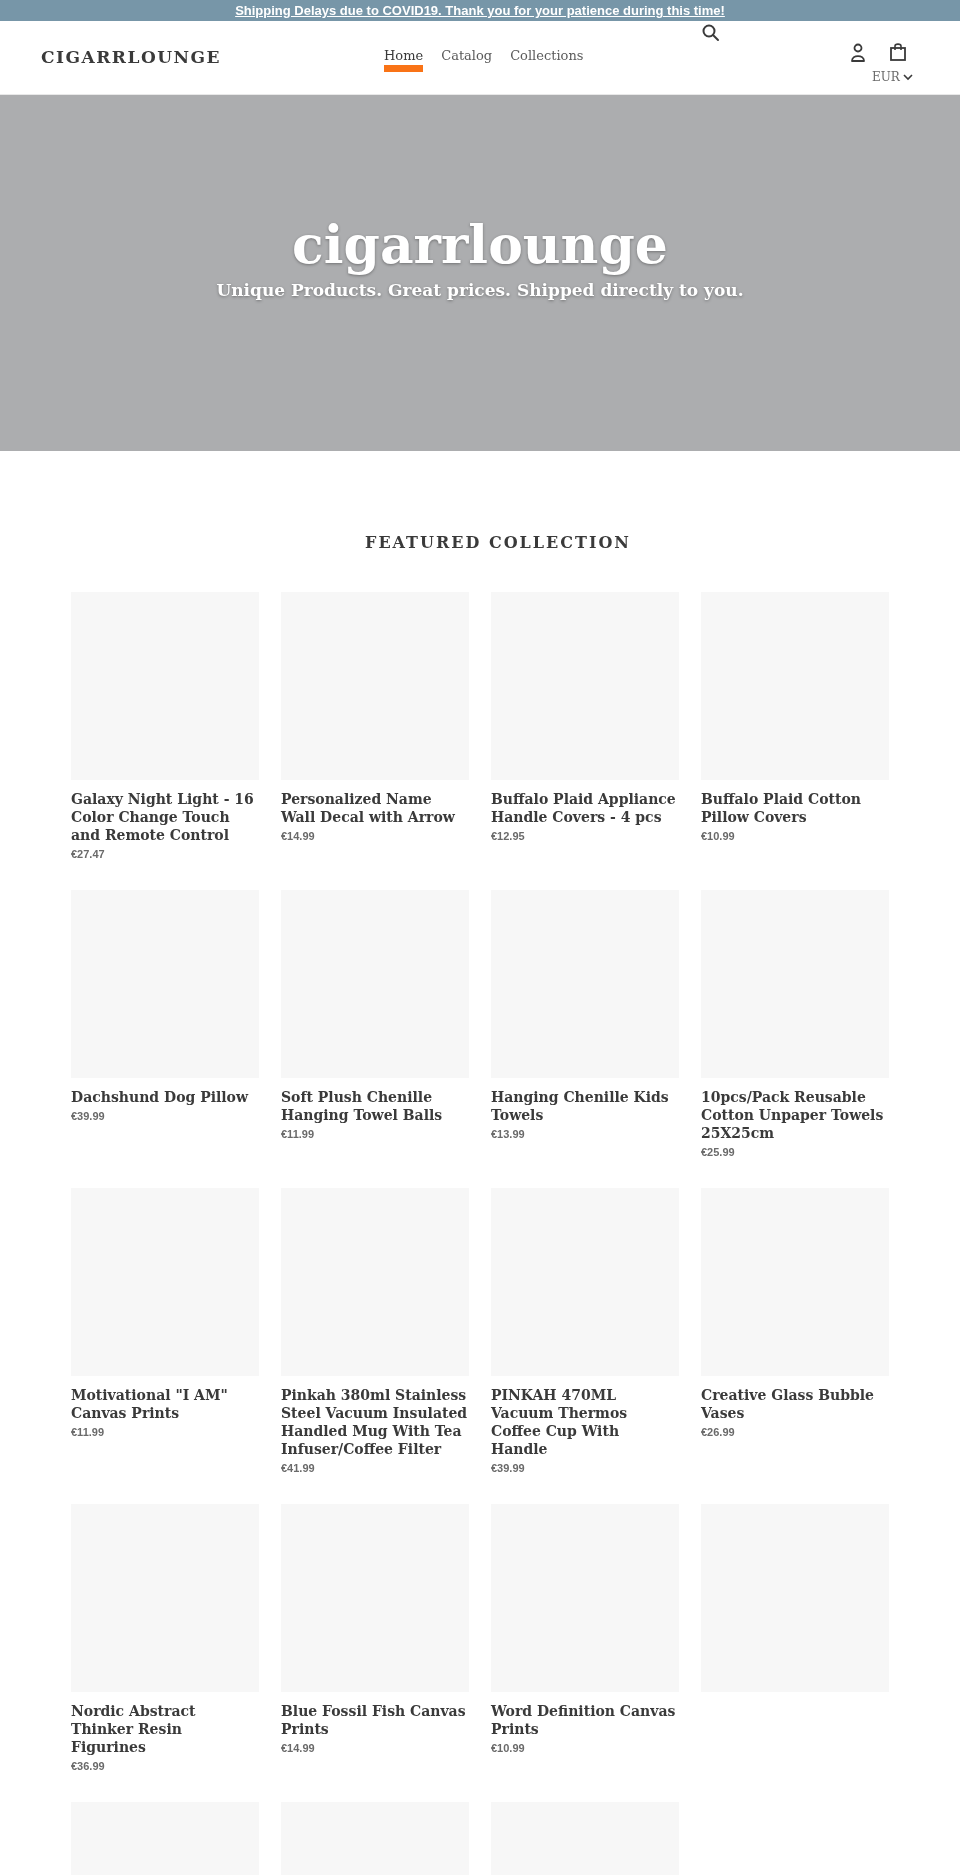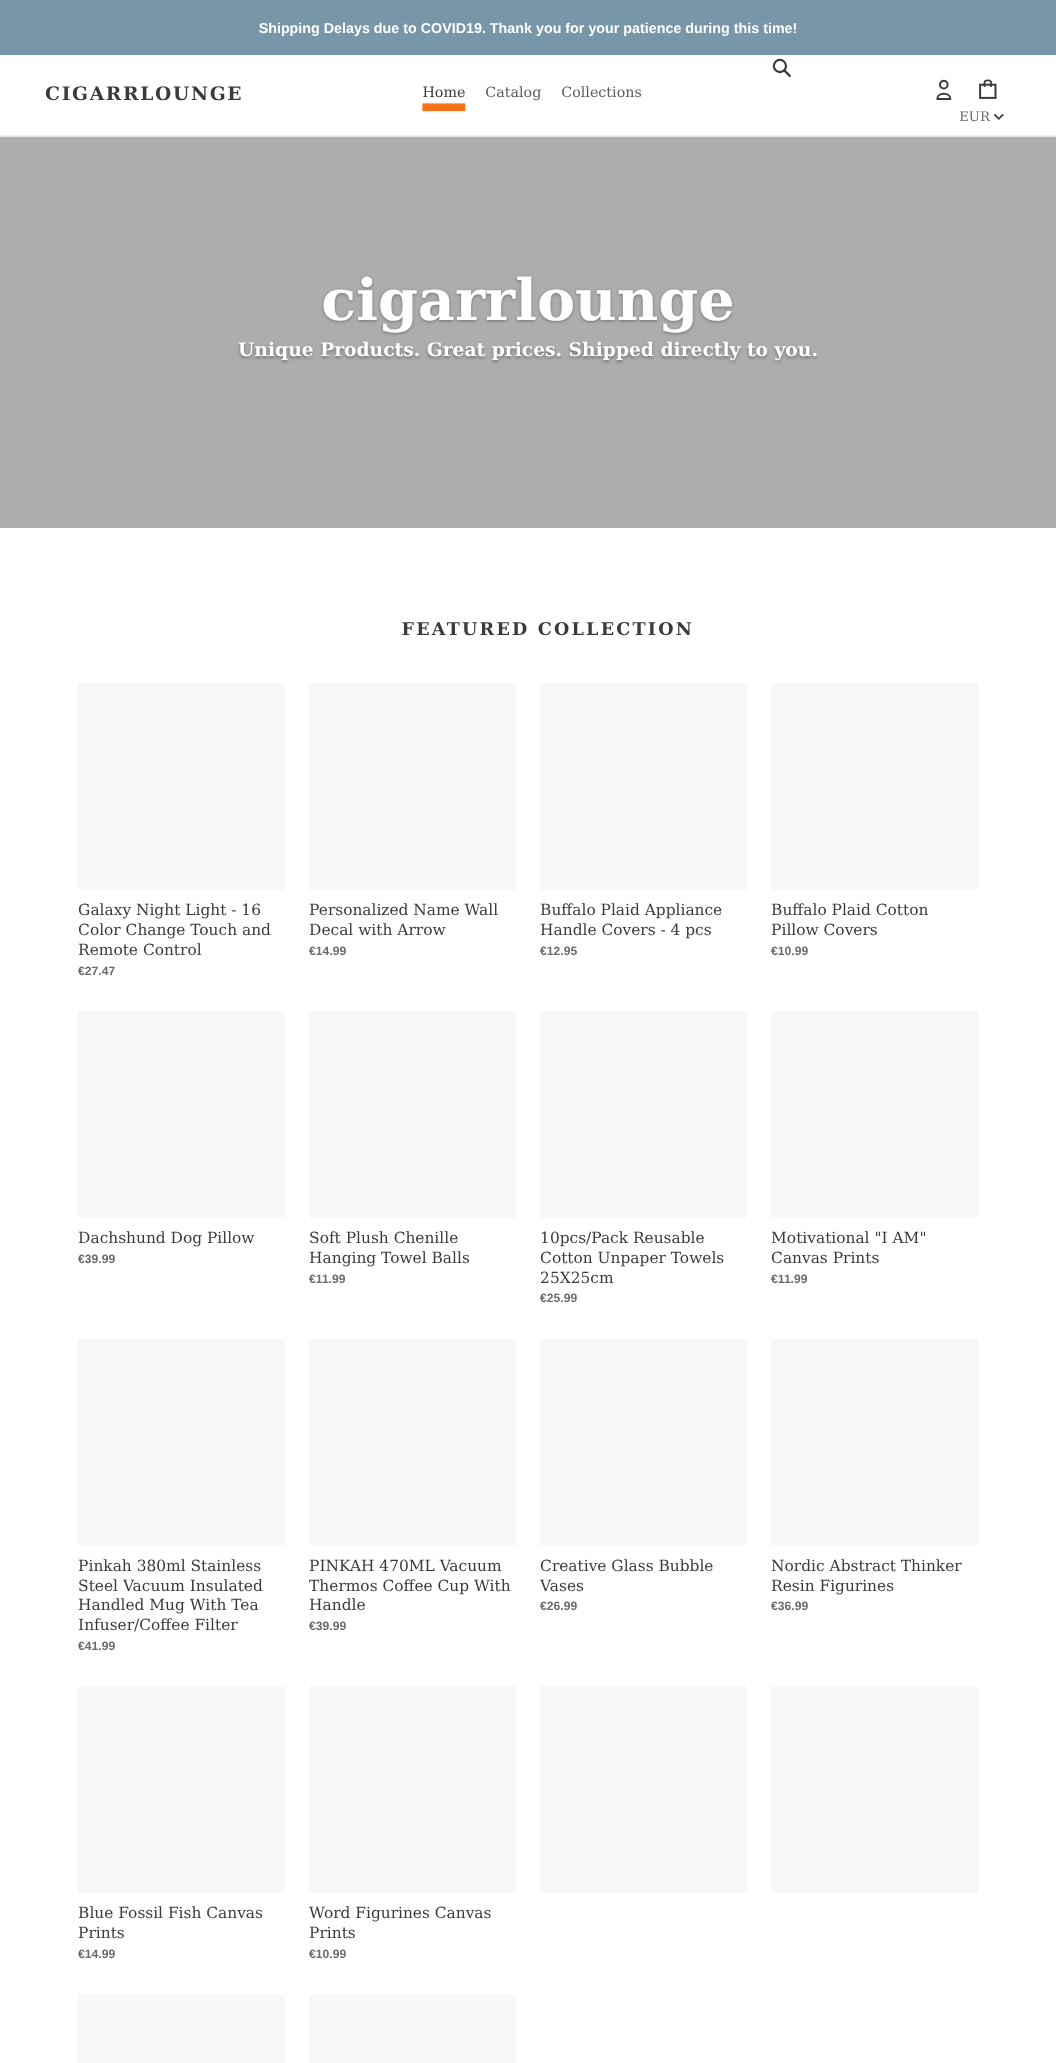--- a/index.html
+++ b/index.html
@@ -1,22 +1,22 @@
 <!DOCTYPE html>
 <html><head>
   <meta charset="utf-8">
   <style>
     * { box-sizing: border-box; margin: 0; padding: 0; }
     html, body { width: 960px; background: #ffffff; }
     body { font-family: "DejaVu Serif", serif; color: #3a3a3a; overflow-x: hidden; }
 
     .announcement {
-      height: 50px; background: #7796a8; color: #ffffff;
+      height: 21px; background: #7796a8; color: #ffffff;
       display: flex; align-items: center; justify-content: center;
-      font-family: "Liberation Sans", sans-serif; font-weight: bold; font-size: 13px;
+      font-family: "Liberation Sans", sans-serif; font-weight: bold; font-size: 13px; text-decoration: underline;
     }
 
     .header {
       position: relative; height: 74px; background: #ffffff;
       border-bottom: 1px solid #e8e8e8;
     }
     .logo {
       position: absolute; left: 41px; top: 26px;
       font-family: "DejaVu Serif", serif; font-weight: bold; font-size: 17px;
       letter-spacing: 1.5px; color: #3a3a3a; text-decoration: none;
@@ -50,21 +50,21 @@
       text-align: center; font-family: "DejaVu Serif", serif; font-weight: bold;
       font-size: 16px; letter-spacing: 2px; color: #3a3a3a; padding-left: 36px;
     }
     .grid {
       margin: 40px 0 0 71px; width: 819px;
       display: grid; grid-template-columns: repeat(4, 188px); column-gap: 22px;
     }
     .card { display: block; text-decoration: none; color: #3a3a3a; cursor: pointer; }
     .card .img { width: 188px; height: 188px; background: #f7f7f7; }
     .card .title {
-      font-family: "DejaVu Serif", serif; font-weight: normal; font-size: 14px;
+      font-family: "DejaVu Serif", serif; font-weight: bold; font-size: 14px;
       line-height: 18px; margin-top: 10px; color: #3a3a3a;
     }
     .card .price {
       font-family: "Liberation Sans", sans-serif; font-weight: bold; font-size: 11px;
       color: #6a6a6a; margin-top: 2px; line-height: 16px;
     }
   </style>
 </head>
 <body>
 
@@ -146,20 +146,25 @@
       <div class="title">Dachshund Dog Pillow</div>
       <div class="price">€39.99</div>
     </a>
     <a class="card" style="margin-bottom:28px">
       <div class="img"></div>
       <div class="title">Soft Plush Chenille Hanging Towel Balls</div>
       <div class="price">€11.99</div>
     </a>
     <a class="card" style="margin-bottom:28px">
       <div class="img"></div>
+      <div class="title">Hanging Chenille Kids Towels</div>
+      <div class="price">€13.99</div>
+    </a>
+    <a class="card" style="margin-bottom:28px">
+      <div class="img"></div>
       <div class="title">10pcs/Pack Reusable Cotton Unpaper Towels 25X25cm</div>
       <div class="price">€25.99</div>
     </a>
 
     <a class="card" style="margin-bottom:28px">
       <div class="img"></div>
       <div class="title">Motivational "I AM" Canvas Prints</div>
       <div class="price">€11.99</div>
     </a>
     <a class="card" style="margin-bottom:28px">
@@ -183,21 +188,21 @@
       <div class="title">Nordic Abstract Thinker Resin Figurines</div>
       <div class="price">€36.99</div>
     </a>
     <a class="card" style="margin-bottom:28px">
       <div class="img"></div>
       <div class="title">Blue Fossil Fish Canvas Prints</div>
       <div class="price">€14.99</div>
     </a>
     <a class="card" style="margin-bottom:28px">
       <div class="img"></div>
-      <div class="title">Word Figurines Canvas Prints</div>
+      <div class="title">Word Definition Canvas Prints</div>
       <div class="price">€10.99</div>
     </a>
 
     <a class="card">
       <div class="img"></div>
     </a>
     <a class="card">
       <div class="img"></div>
     </a>
     <a class="card">

